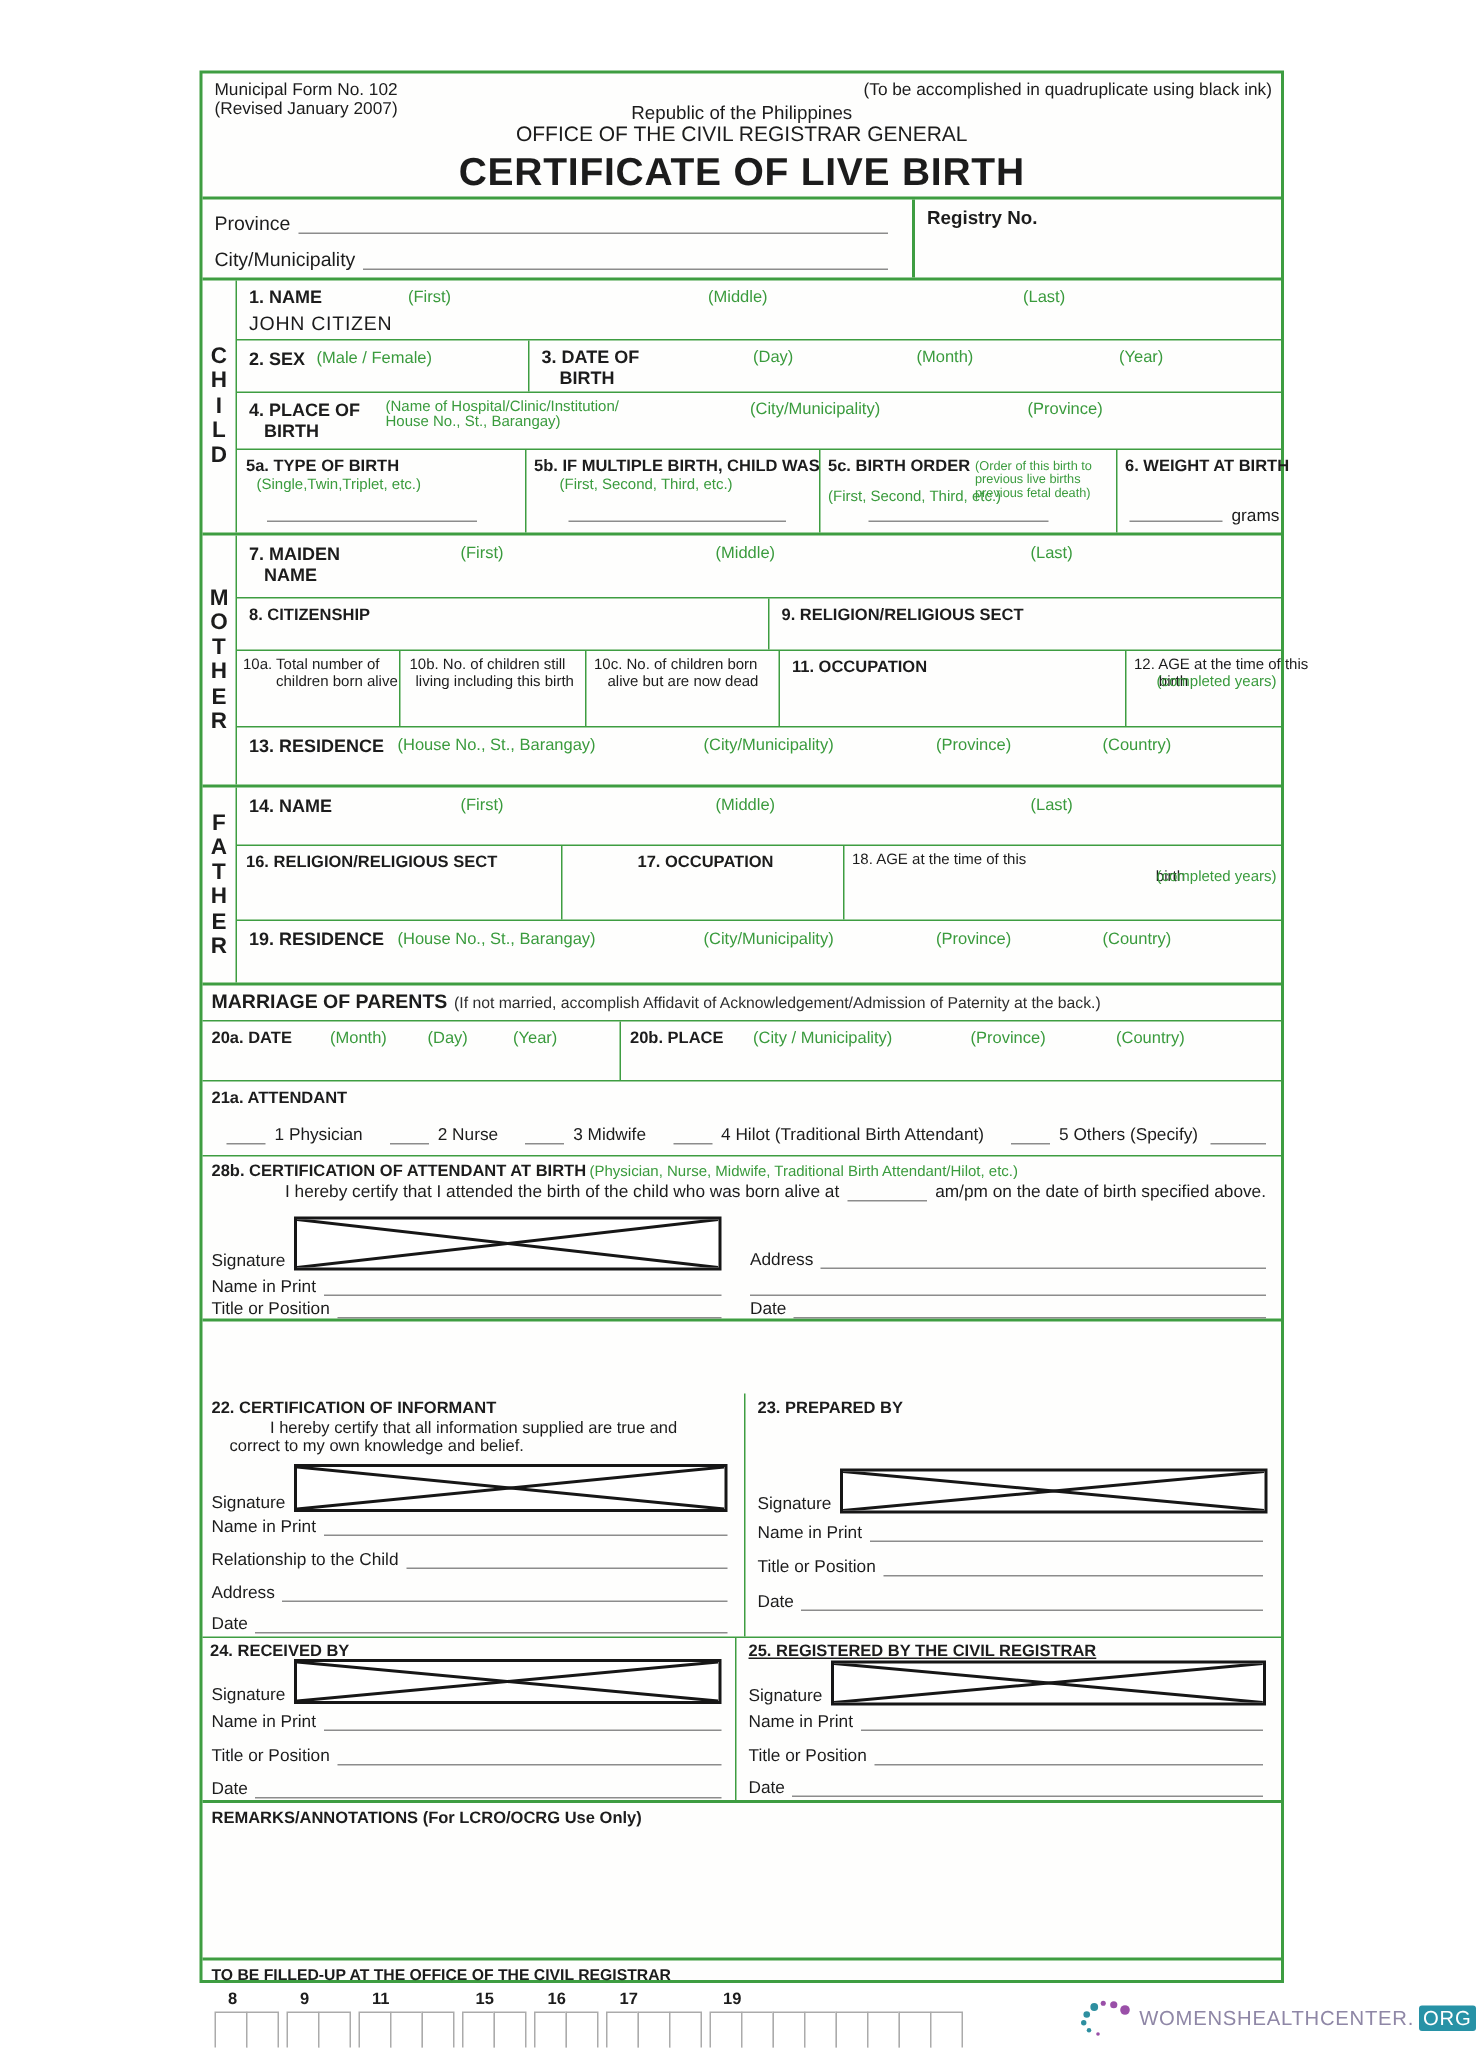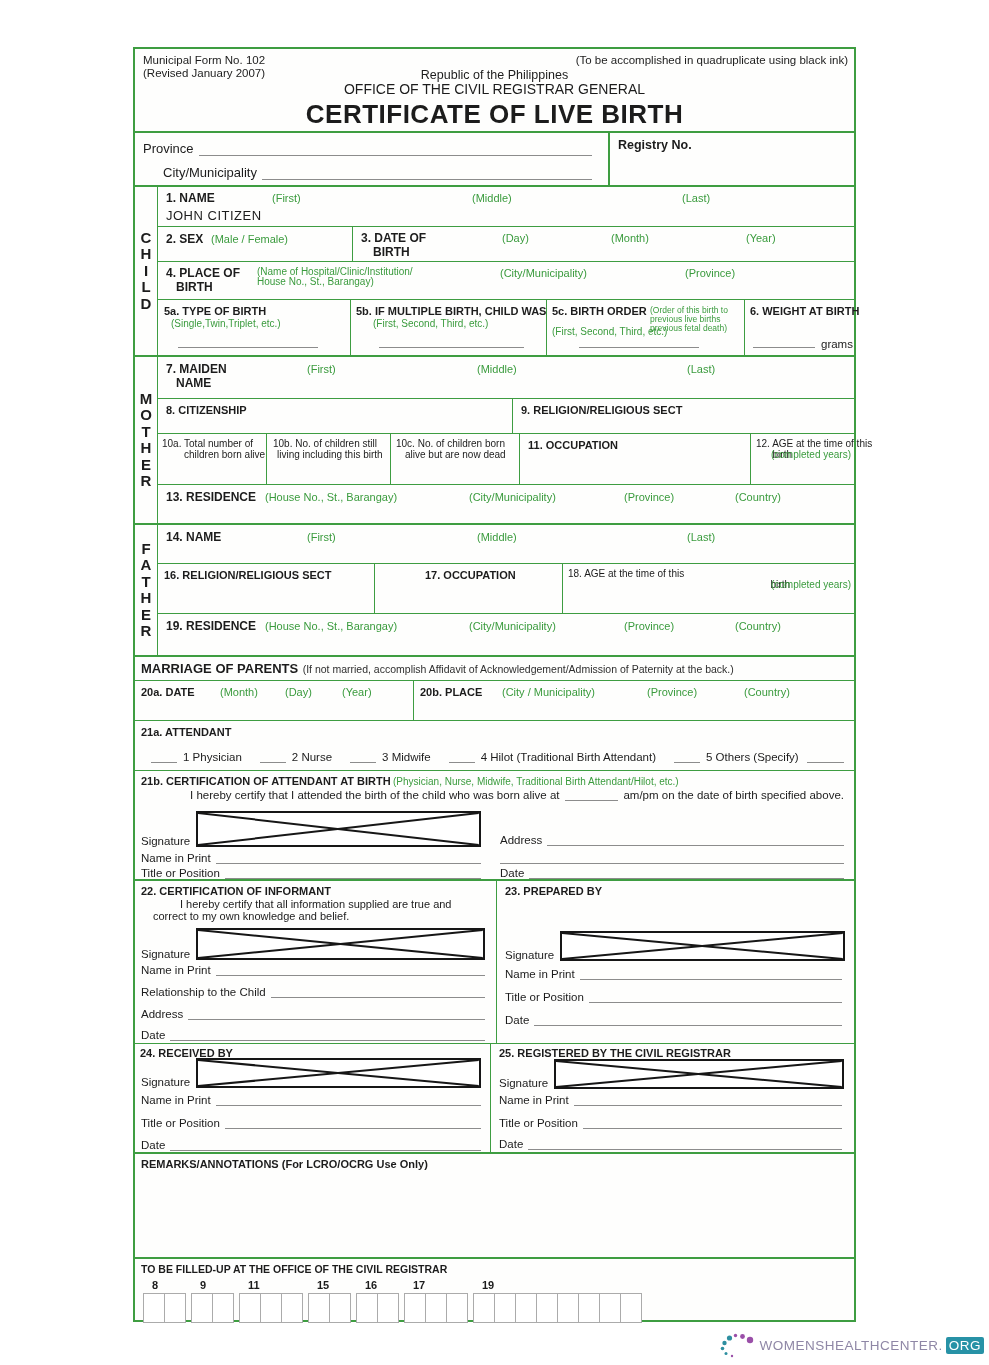--- a/index.html
+++ b/index.html
@@ -66,21 +66,21 @@
   .opt{margin-right:18px;white-space:nowrap;}
   .opt-tail{flex:1;border-bottom:1px solid var(--uline);height:12px;}
   .c21b{height:110px;position:relative;}
   .stmt{font-size:11.5px;display:flex;align-items:flex-end;}
   .stmt .linew{width:95px;border-bottom:1px solid var(--uline);height:12px;margin:0 5px;}
   .sigrow{display:flex;align-items:flex-end;font-size:11.5px;}
   .xbox{position:relative;border:2px solid #161616;flex:1;margin-left:6px;background:#fff;}
   .xbox svg{position:absolute;inset:0;width:100%;height:100%;display:block;}
   .xbox line{stroke:#161616;stroke-width:2;vector-effect:non-scaling-stroke;}
   
-  .s2223{height:163px;display:flex;border-bottom:1px solid var(--green);}
+  .s2223{height:163px;display:flex;border-bottom:1px solid var(--green);margin-top:48px;}
   .s2425{height:110px;display:flex;}
   .halfL{width:362px;border-right:1px solid var(--green);position:relative;}
   .halfL24{width:356px;border-right:1px solid var(--green);position:relative;}
   .halfR{flex:1;position:relative;}
   .stmt11{font-size:11px;}
   
   .remarks{height:105px;}
   .bottom{height:69px;border-bottom:none;position:relative;}
   .boxgroups{position:absolute;left:8px;top:20px;display:flex;gap:6px;}
   .box-group-label{font-size:11px;font-weight:bold;margin-left:9px;height:14px;}
@@ -111,21 +111,21 @@
       </div>
     </div>
 
     <div class="sec prov">
       <div class="prov-left">
         <div class="fline provline" style="top:8px;">
           <span class="flabel" style="font-size:13px;">Province</span>
           <span class="line"></span>
         </div>
         <div class="fline provline" style="top:32px;">
-          <span class="flabel" style="font-size:13px;margin-left:20px;">City/Municipality</span>
+          <span class="flabel" style="font-size:13px;">City/Municipality</span>
           <span class="line"></span>
         </div>
       </div>
       <div class="regcell">
         <span class="ab" style="left:8px;top:5px;font-size:12.5px;font-weight:bold;">Registry No.</span>
       </div>
     </div>
 
     <div class="sec band child">
       <div class="letters">
@@ -316,21 +316,21 @@
         <span class="opt">3  Midwife</span>
         <span class="opt-line"></span>
         <span class="opt">4  Hilot (Traditional Birth Attendant)</span>
         <span class="opt-line"></span>
         <span class="opt" style="margin-right:8px;">5  Others (Specify)</span>
         <span class="opt-tail"></span>
       </div>
     </div>
 
     <div class="c21b" style="border-bottom:2px solid var(--green);">
-      <span class="ab lbl11" style="left:6px;top:4px;">21b. CERTIFICATION OF ATTENDANT AT BIRTH</span>
+      <span class="ab lbl11" style="left:6px;top:4px;">28b. CERTIFICATION OF ATTENDANT AT BIRTH</span>
       <span class="ab hint10" style="left:258px;top:5px;">(Physician, Nurse, Midwife, Traditional Birth Attendant/Hilot, etc.)</span>
       <div class="ab stmt" style="left:55px;top:18px;right:10px;">
         <span>I  hereby certify that I attended the birth of the child who was born alive at</span>
         <span class="linew"></span>
         <span>am/pm   on the date of birth specified above.</span>
       </div>
       <div class="ab sigrow" style="left:6px;top:38px;width:340px;height:38px;">
         <span>Signature</span>
         <div class="xbox" style="height:36px;">
           <svg viewBox="0 0 100 100" preserveAspectRatio="none">
@@ -434,21 +434,21 @@
         <div class="ab fline" style="left:6px;top:72px;width:340px;">
           <span class="flabel">Title or Position</span>
           <span class="line"></span>
         </div>
         <div class="ab fline" style="left:6px;top:94px;width:340px;">
           <span class="flabel">Date</span>
           <span class="line"></span>
         </div>
       </div>
       <div class="halfR">
-        <span class="ab lbl11" style="left:8px;top:3px;">25. REGISTERED BY THE CIVIL REGISTRAR</span>
+        <span class="ab lbl11" style="left:8px;top:3px;text-decoration:underline;">25. REGISTERED BY THE CIVIL REGISTRAR</span>
         <div class="ab sigrow" style="left:8px;top:13px;width:345px;height:32px;">
           <span>Signature</span>
           <div class="xbox" style="height:30px;">
             <svg viewBox="0 0 100 100" preserveAspectRatio="none">
                 <line x1="0" y1="0" x2="100" y2="100"></line>
                 <line x1="0" y1="100" x2="100" y2="0"></line>
               </svg>
           </div>
         </div>
         <div class="ab fline" style="left:8px;top:49px;right:12px;">

